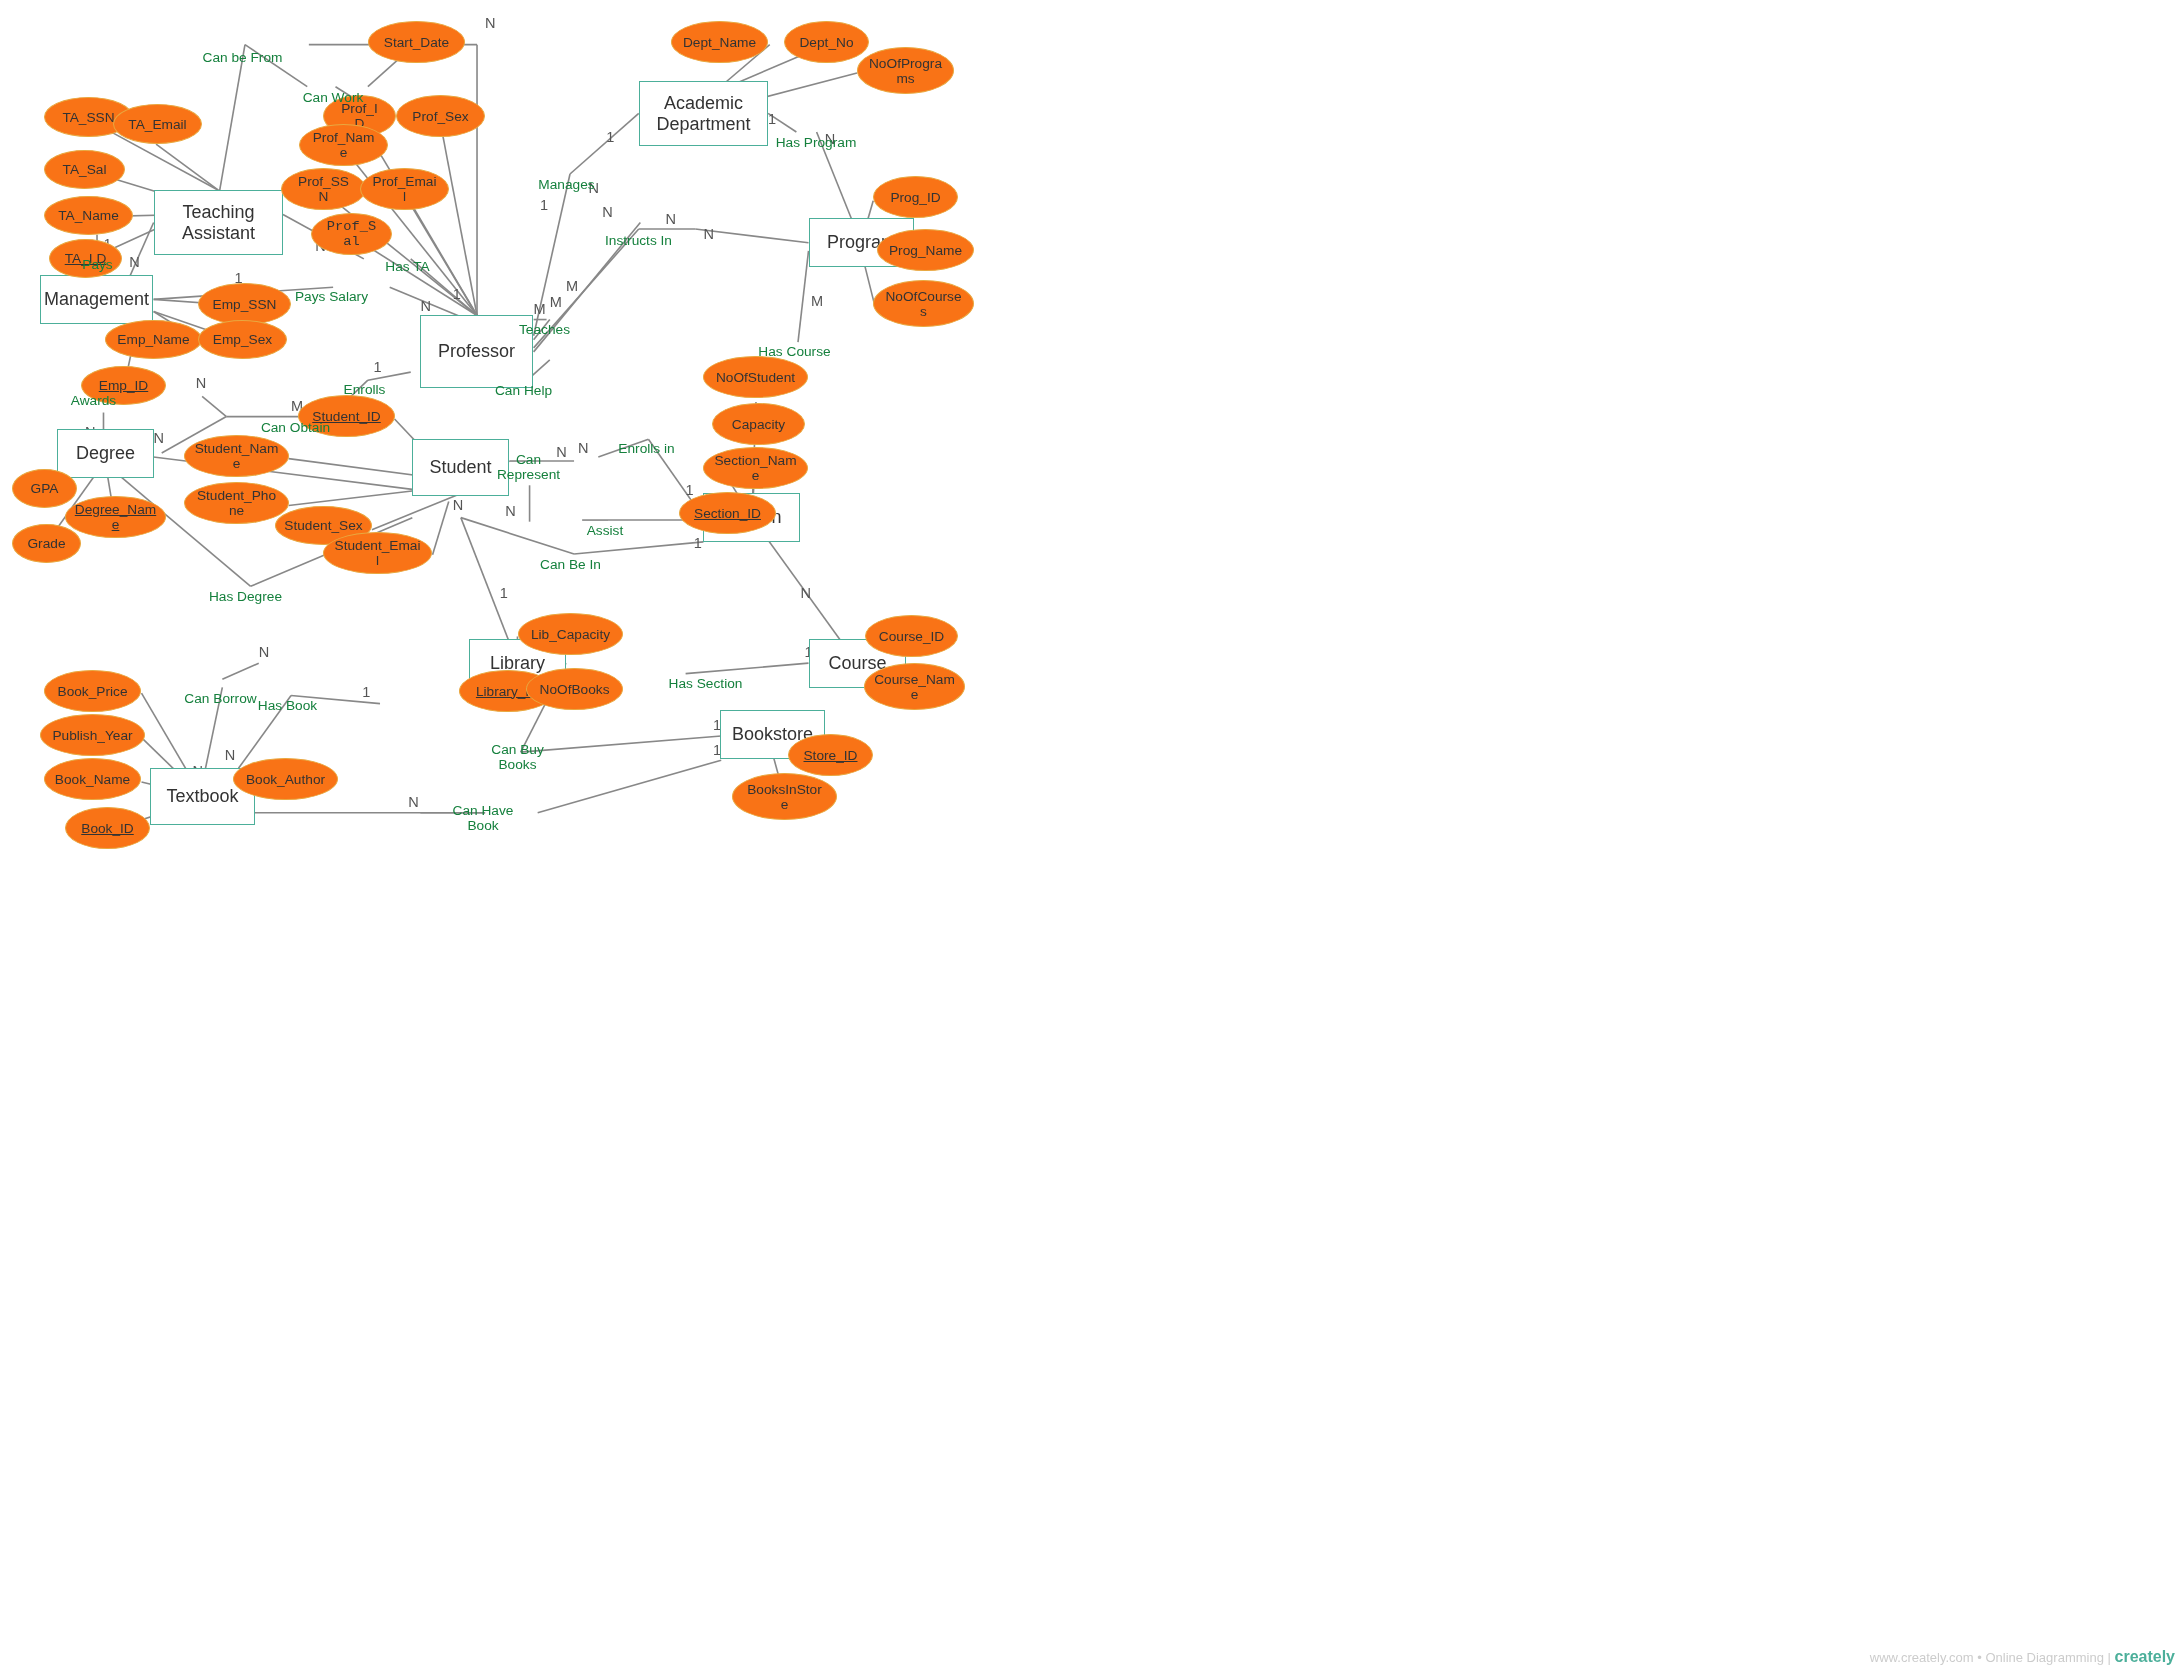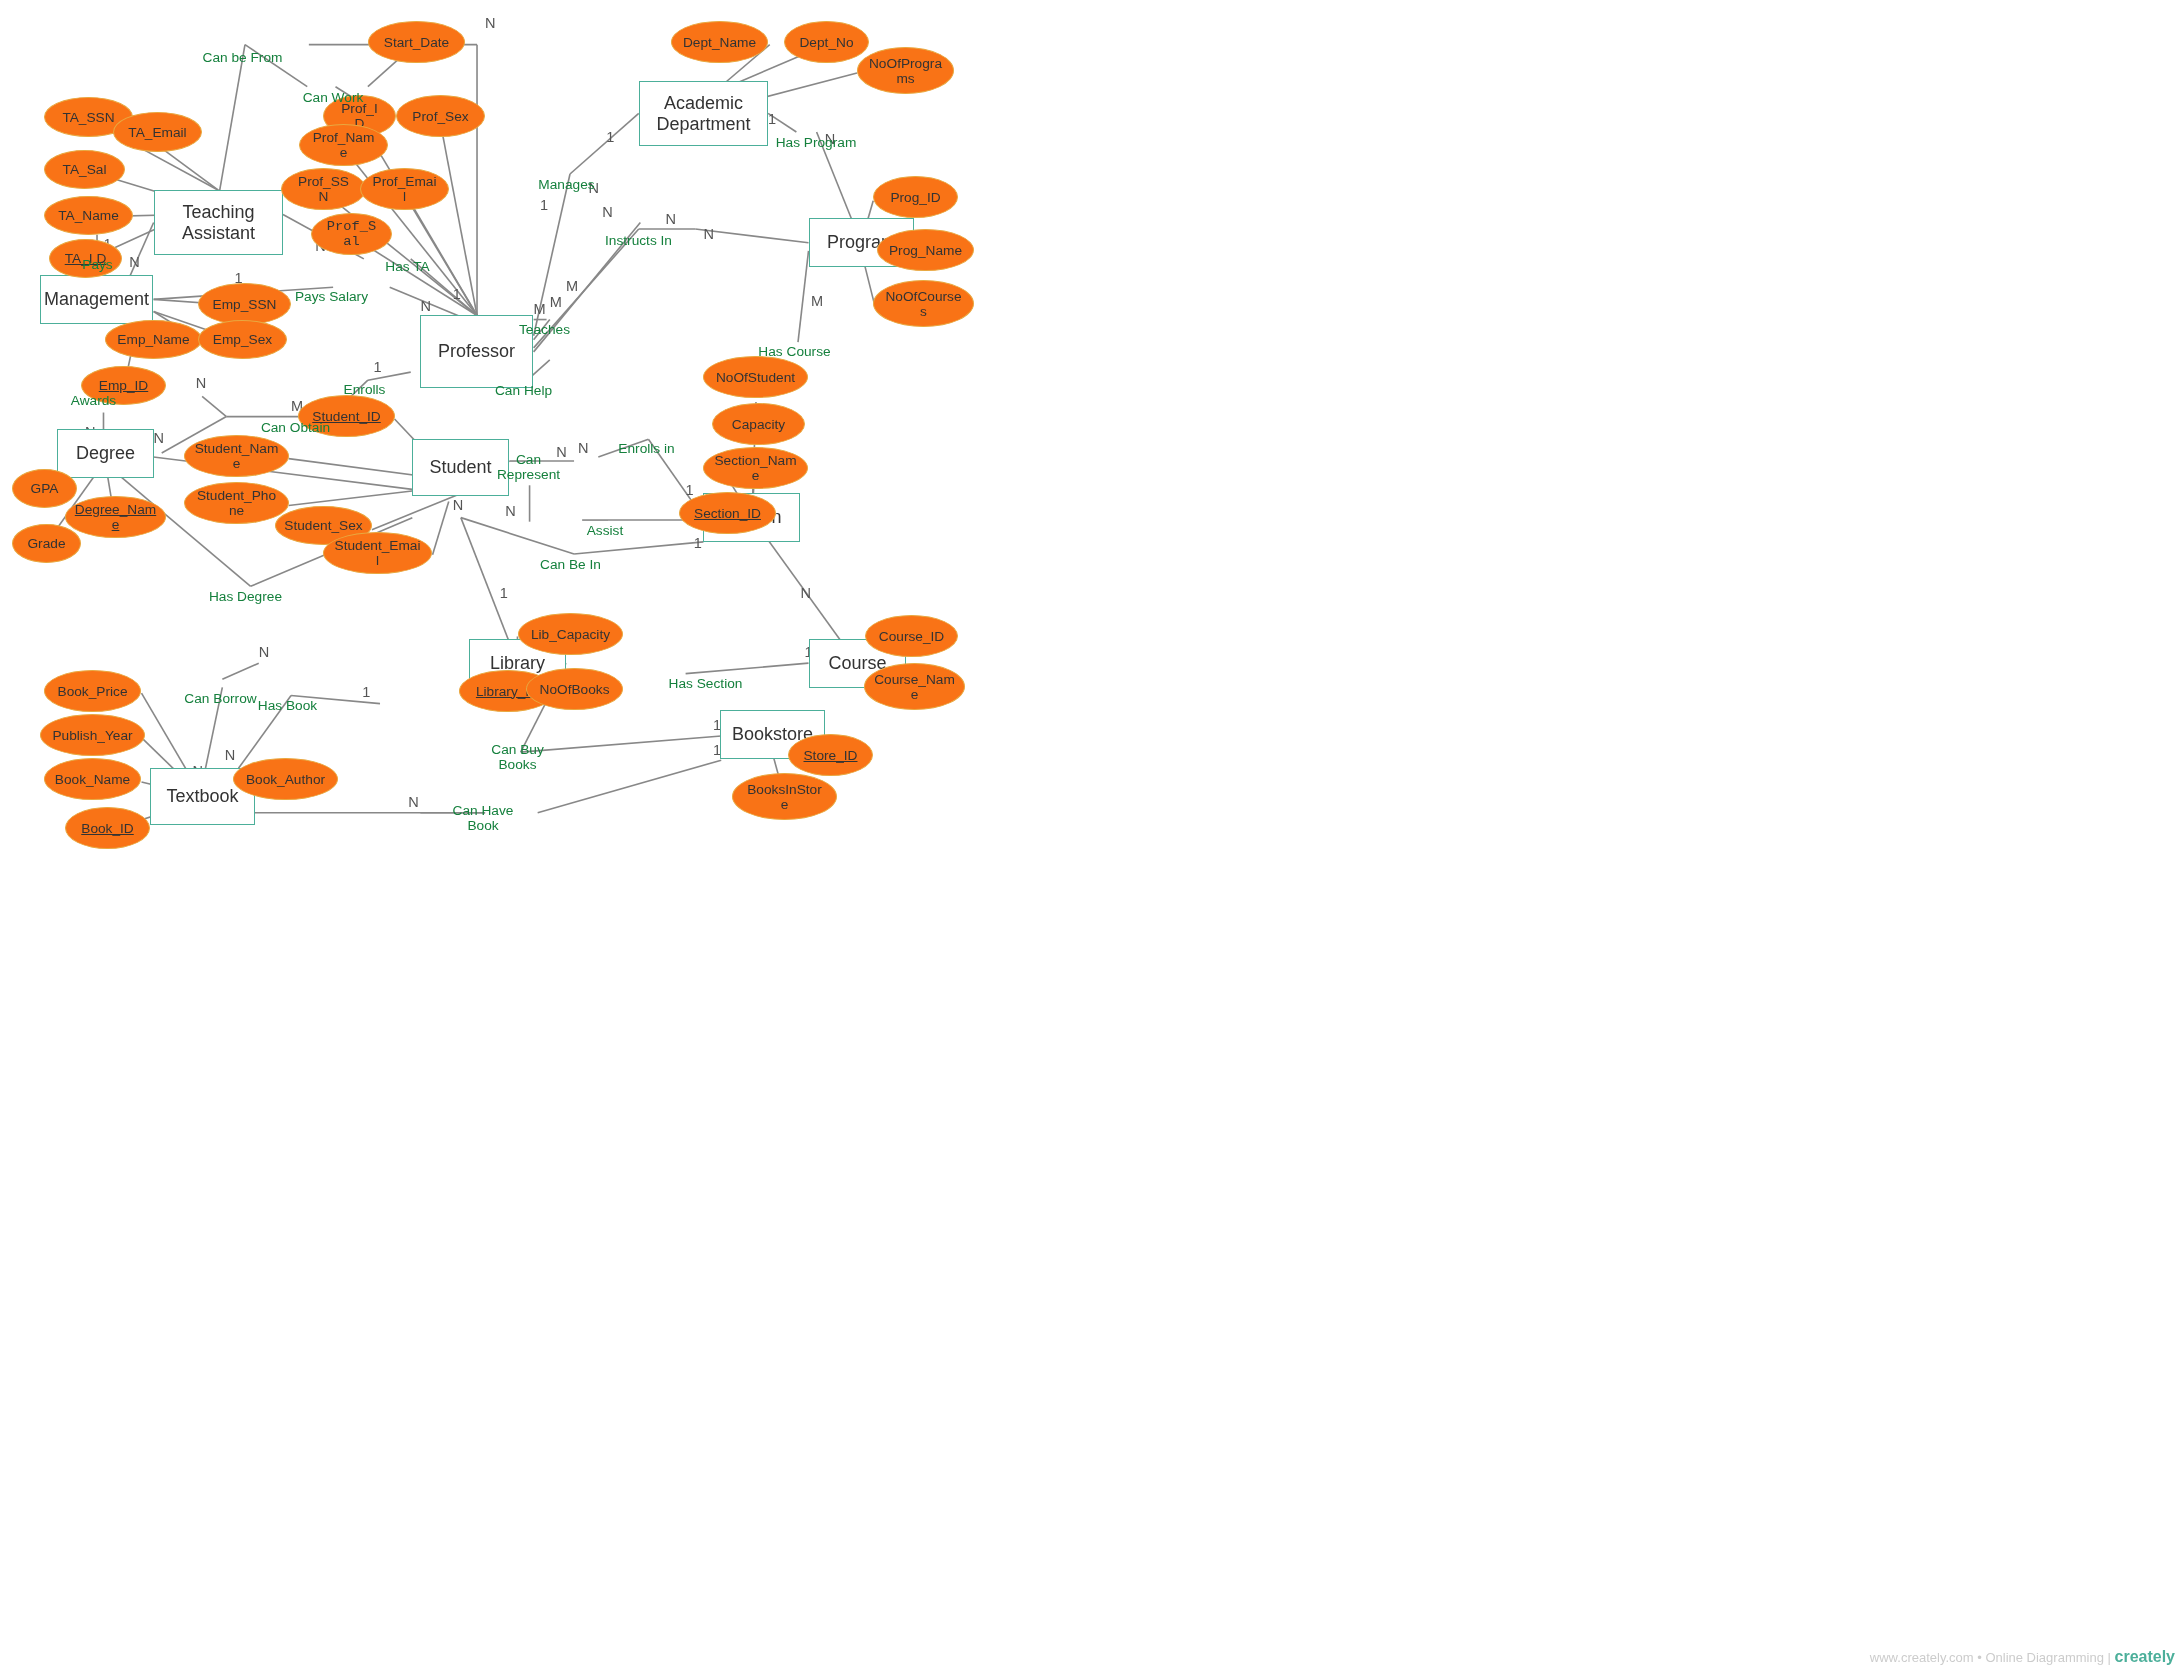--- a/index.html
+++ b/index.html
@@ -304,21 +304,21 @@
   <span>Bookstore</span>
 </div>
 
 <div class="entity" style="left:809px;top:639px;width:97px;height:49px;">
   <span>Course</span>
 </div>
 
 <div class="attribute" style="left:44px;top:97px;width:89px;height:40px;">
       <span>TA_SSN</span>
     </div>
-<div class="attribute" style="left:113px;top:112px;width:89px;height:40px;">
+<div class="attribute" style="left:113px;top:104px;width:89px;height:40px;">
       <span>TA_Email</span>
     </div>
 <div class="attribute" style="left:44px;top:150px;width:81px;height:39px;">
       <span>TA_Sal</span>
     </div>
 <div class="attribute" style="left:44px;top:196px;width:89px;height:39px;">
       <span>TA_Name</span>
     </div>
 <div class="attribute underline" style="left:49px;top:239px;width:73px;height:39px;">
       <span>TA_I

